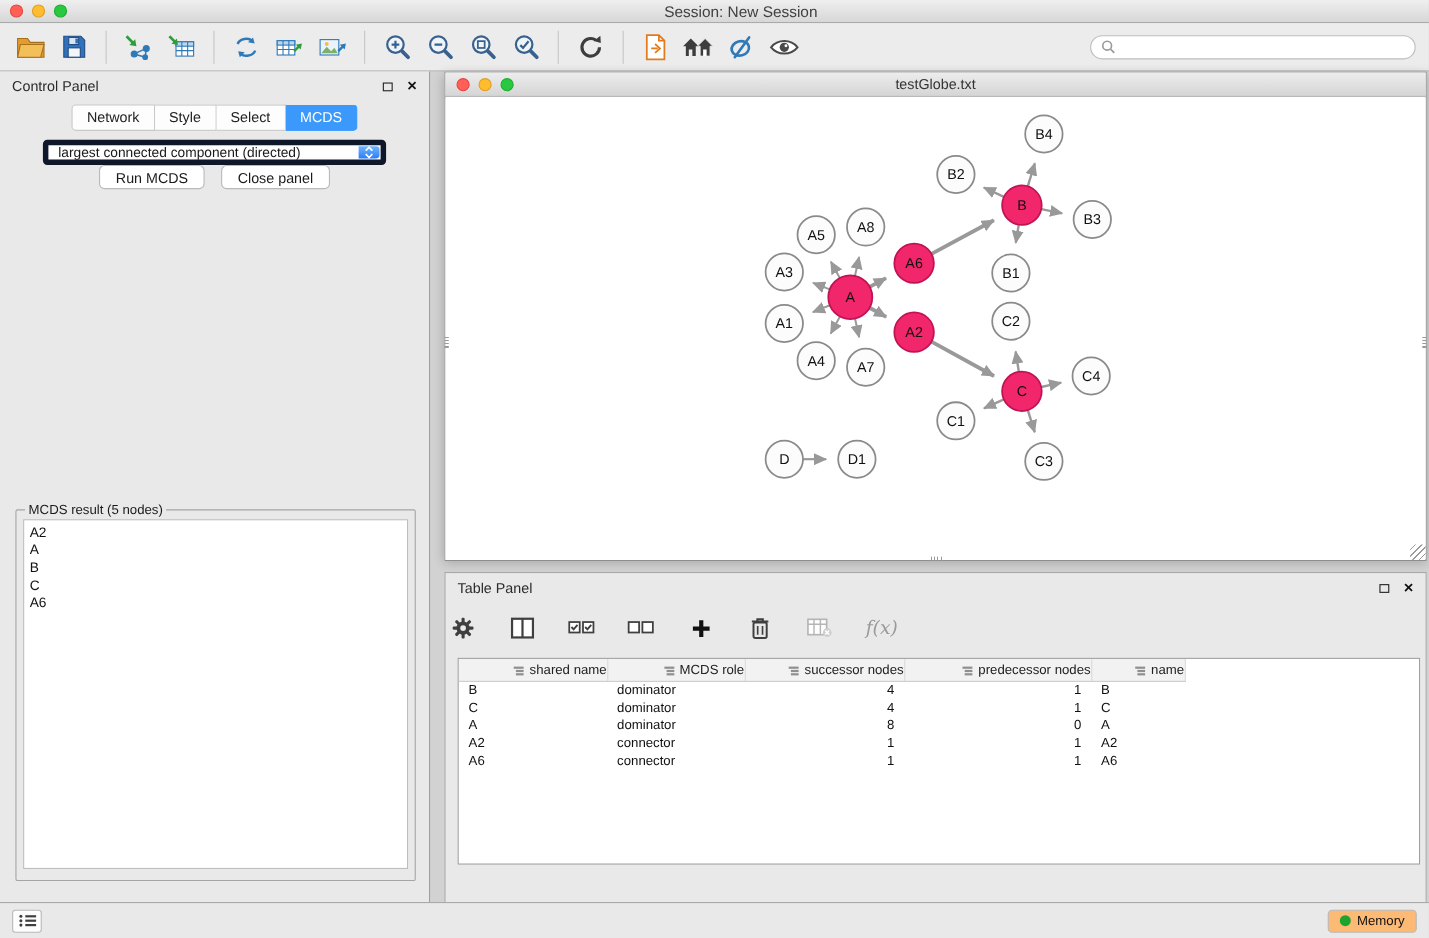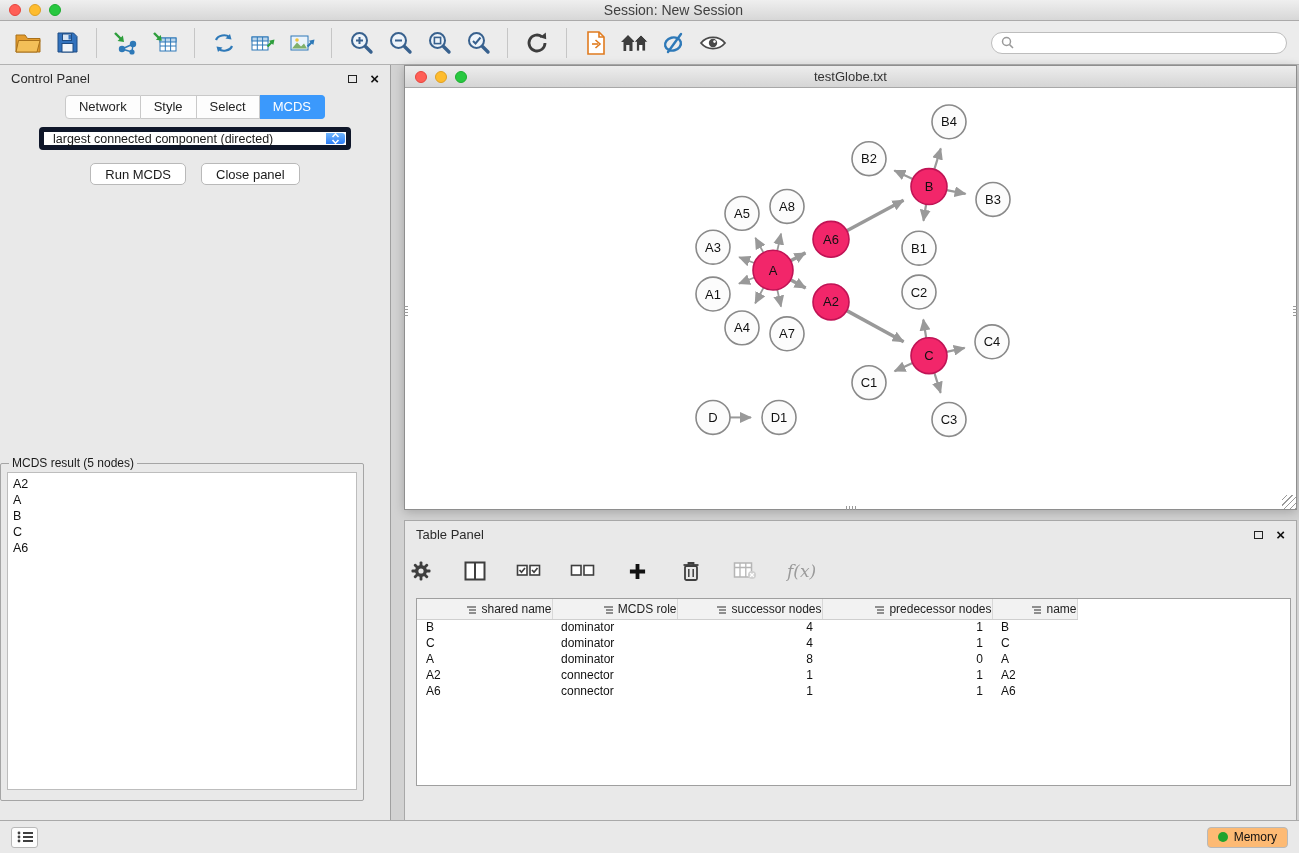--- a/index.html
+++ b/index.html
@@ -30,23 +30,23 @@
   .ph-float{width:9px;height:8px;border:1.5px solid #222;margin-right:13px;flex:none;}
   .ph-close{font-size:15px;font-weight:bold;color:#111;line-height:1;}
   .cp-tabs{display:flex;justify-content:center;margin-top:3px;}
   .cp-tab{height:24px;line-height:22px;padding:0 13px;background:#fdfdfd;border:1px solid #c9c9c9;border-left:none;font-size:13px;color:#222;}
   .cp-tab:first-child{border-left:1px solid #c9c9c9;border-radius:4px 0 0 4px;}
   .cp-tab:last-child{border-radius:0 4px 4px 0;}
   .cp-tab.active{background:#3b99fc;border-color:#3b99fc;color:#fff;}
   .opt-label{text-align:center;margin-top:19px;font-size:13px;color:#1c1c1c;}
   .dropdown{position:relative;margin:8px auto 0;width:312px;height:23px;background:#fff;border:5px solid #0f172a;border-radius:4px;display:flex;align-items:center;padding:0 26px 0 9px;font-size:12.5px;}
   .dd-stepper{position:absolute;right:1px;top:1px;bottom:1px;width:19px;border-radius:0 3px 3px 0;background:linear-gradient(#71b6fc,#2d7ef7);display:flex;align-items:center;justify-content:center;}
-  .cp-buttons{display:flex;justify-content:center;gap:15px;margin-top:13px;}
+  .cp-buttons{display:flex;justify-content:center;gap:15px;}
   .mac-btn{height:22px;padding:0 14px;background:#fff;border:1px solid #b9b9b9;border-radius:5px;font-size:13px;color:#1a1a1a;}
-  .result-box{position:absolute;left:0;top:391px;width:364px;height:345px;border:1px solid #a5a5a5;border-radius:2px;padding:2px 6px 8px 6px;background:transparent;}
+  .result-box{position:absolute;left:14px;top:391px;width:364px;height:345px;border:1px solid #a5a5a5;border-radius:2px;padding:2px 6px 8px 6px;background:transparent;}
   .result-box legend{font-size:12px;padding:0 3px;margin-left:2px;color:#1a1a1a;}
   .result-list{width:100%;height:318px;background:#fff;border:1px solid #bdbdbd;padding:3px 5px;font-size:12.5px;overflow:hidden;}
   .result-item{line-height:16px;color:#111;}
 
   
   .net-window{position:absolute;left:404px;top:65px;width:893px;height:445px;background:#fff;border:1px solid #8e8e8e;box-shadow:0 2px 10px rgba(0,0,0,.22);}
   .nw-titlebar{position:relative;height:22px;background:linear-gradient(#ededed,#d5d5d5);border-bottom:1px solid #a8a8a8;}
   .nw-titlebar .traffic{top:5px;left:10px;}
   .nw-title{line-height:22px;text-align:center;font-size:13px;color:#333;}
   .nw-content{position:absolute;top:23px;left:0;right:0;bottom:0;background:#fff;}

